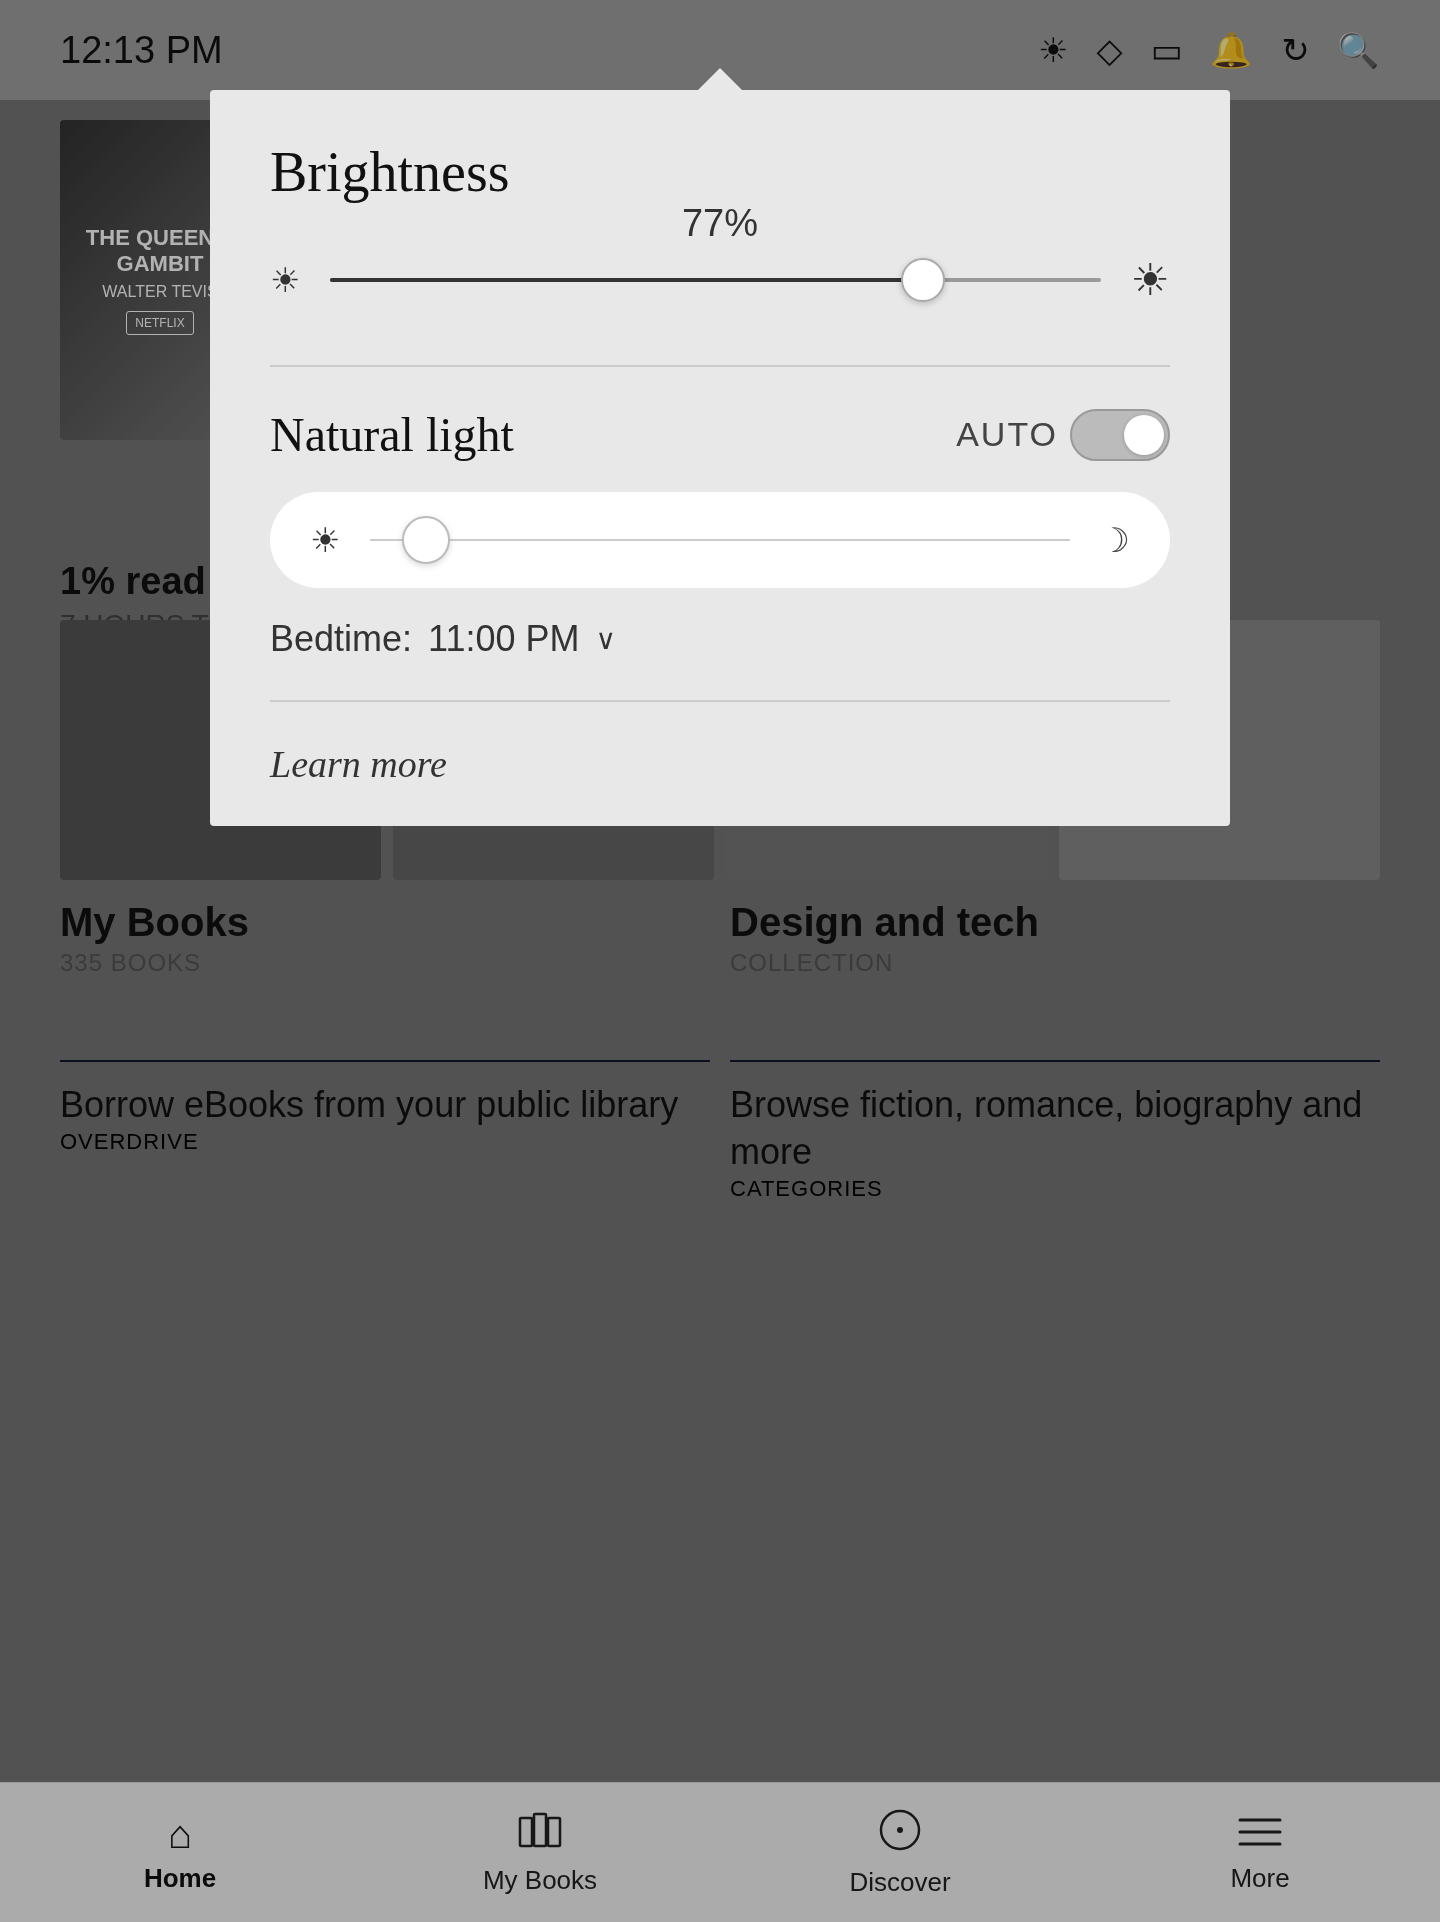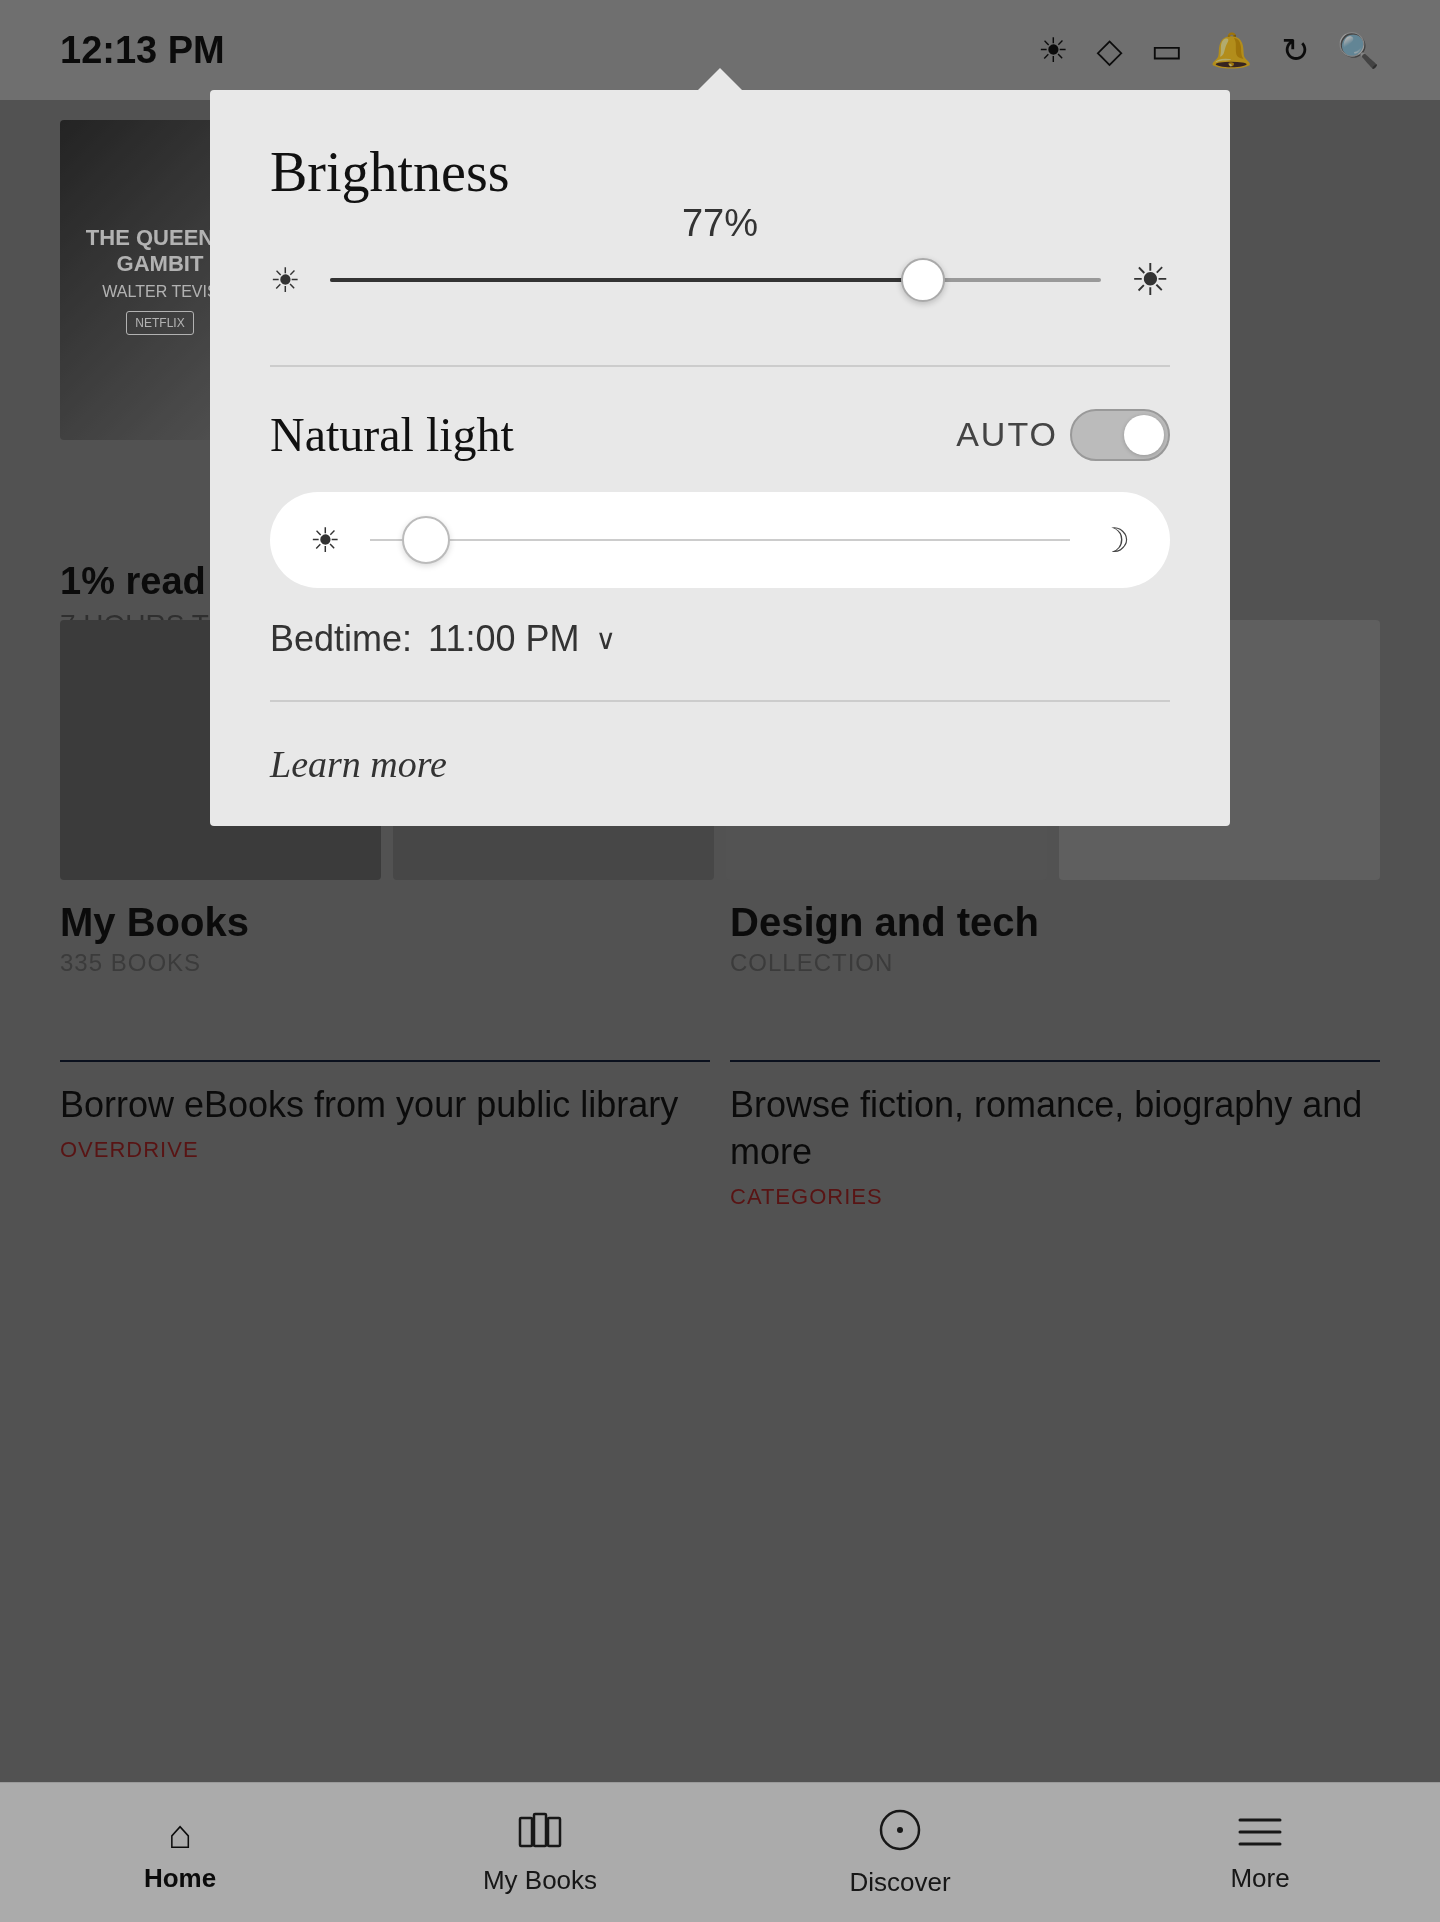--- a/index.html
+++ b/index.html
@@ -18,21 +18,21 @@
       top: 0; left: 0; right: 0;
       height: 100px;
       display: flex;
       align-items: center;
       justify-content: space-between;
       padding: 0 60px;
       z-index: 10;
     }
     .status-time {
       font-size: 38px;
-      font-weight: 700;
+      font-weight: 400;
       color: #111;
     }
     .status-icons {
       display: flex;
       align-items: center;
       gap: 28px;
     }
     .status-icon {
       font-size: 34px;
       color: #111;
@@ -157,22 +157,21 @@
     }
     .bottom-link-title {
       font-size: 36px;
       font-weight: 500;
       color: #111;
       line-height: 1.3;
     }
     .bottom-link-sub {
       font-size: 22px;
       letter-spacing: 1px;
-      color: #7f1d1d;
-      margin-top: 8px;
+      color: #000000;
     }
 
     
     .bottom-nav {
       position: absolute;
       bottom: 0; left: 0; right: 0;
       height: 140px;
       background: #f5f5f5;
       border-top: 1px solid #ddd;
       display: flex;

